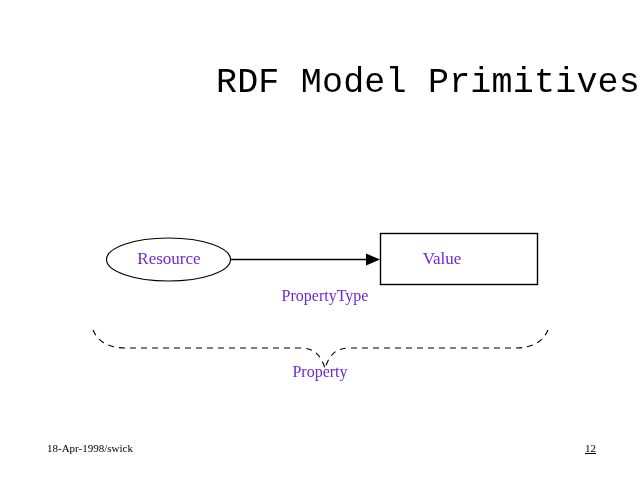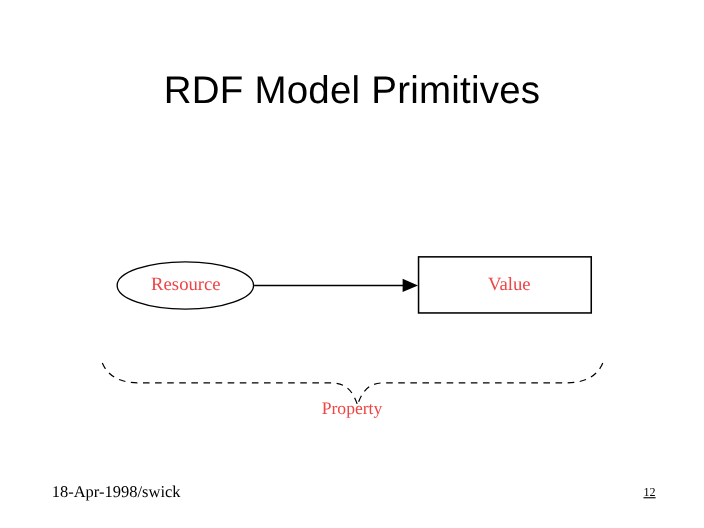--- a/index.html
+++ b/index.html
@@ -14,22 +14,22 @@
     background: #ffffff;
     overflow: hidden;
     font-family: "Liberation Serif", "DejaVu Serif", serif;
     color: #000000;
   }
   #slide-title {
     position: absolute;
     left: 0;
     top: 62px;
     width: 640px;
-    text-align: center;
-    font-family: Liberation Sans, sans-serif;
+    text-align: right;
+    font-family: Liberation Mono, monospace;
     font-size: 35px;
     font-weight: normal;
     line-height: 42px;
     letter-spacing: 0.2px;
     white-space: nowrap;
   }
 
   
   #diagram {
     position: absolute;
@@ -43,53 +43,52 @@
   }
 
   
   .node-label {
     position: absolute;
     text-align: center;
     font-family: "Liberation Serif", "DejaVu Serif", serif;
     font-size: 17px;
     line-height: 20px;
     white-space: nowrap;
-    color: #ef4444;
+    color: #6d28d9;
   }
   #resource-label {
     left: 106px;
     top: 249px;
     width: 126px;
   }
   #value-label {
     left: 380px;
     top: 249px;
     width: 124px;
-    margin-left: 21px;
   }
   #propertytype-label {
     left: 200px;
     top: 286px;
     width: 250px;
     font-size: 16px;
   }
   #property-label {
     left: 220px;
     top: 362px;
     width: 200px;
     font-size: 16px;
   }
 
   
   #footer-date {
     position: absolute;
     left: 47px;
     top: 441px;
     font-family: "Liberation Serif", "DejaVu Serif", serif;
-    font-size: 15px;
+    font-size: 11px;
     line-height: 14px;
     white-space: nowrap;
   }
   #footer-page {
     position: absolute;
     right: 44px;
     top: 441px;
     font-family: "Liberation Serif", "DejaVu Serif", serif;
     font-size: 11px;
     line-height: 14px;
@@ -124,20 +123,21 @@
                C 542 344, 529 348, 515 348
                L 350 348
                C 336 348, 330 354, 325 368" fill="none" stroke="#000000" stroke-width="1.1" stroke-dasharray="6 5" stroke-linecap="butt"></path>
     </svg>
   </div>
 
   <div class="node-label" id="resource-label">Resource</div>
 
   <div class="node-label" id="value-label">Value</div>
 
+  <div class="node-label" id="propertytype-label">PropertyType</div>
 
   <div class="node-label" id="property-label">Property</div>
 
   <div id="footer-date">18-Apr-1998/swick</div>
 
   <div id="footer-page">12</div>
 
 </div>
 
 </body></html>

